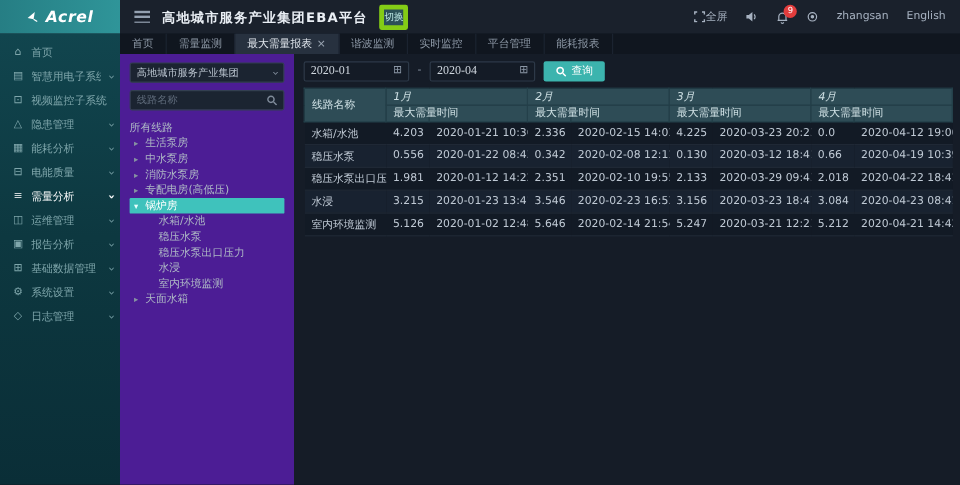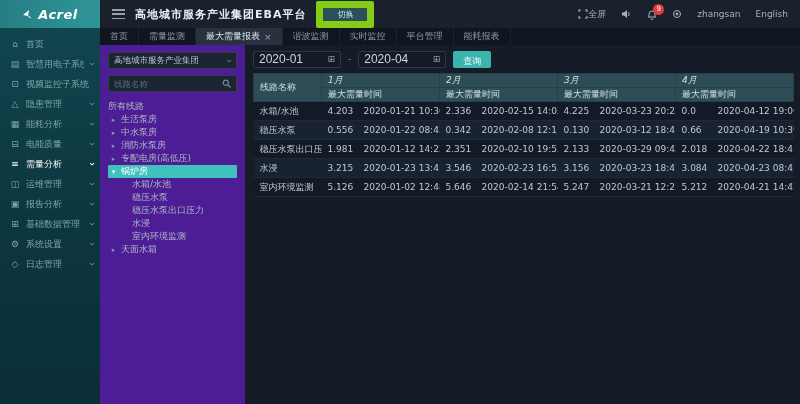--- a/index.html
+++ b/index.html
@@ -10,22 +10,22 @@
   
   .header { height:28px; display:flex; flex:0 0 28px; background:#1a212c; }
   .logo { width:100px; flex:0 0 100px; background:linear-gradient(90deg,#267e84,#2f9599);
           display:flex; align-items:center; justify-content:center; gap:6px;
           color:#ffffff; font-weight:bold; font-style:italic; font-size:13px; letter-spacing:.5px; }
   .logo-kite { width:10px; height:10px; flex:0 0 10px; }
   .header-main { flex:1; display:flex; align-items:center; padding:0 12px; gap:10px; }
   .hamburger { width:13px; height:10px; display:flex; flex-direction:column; justify-content:space-between; cursor:pointer; }
   .hamburger i { display:block; height:1.5px; background:#94a1b1; }
   .app-title { color:#e9eef4; font-size:11px; font-weight:bold; letter-spacing:1px; }
-  .switch-badge { font-size:8px; color:#bfe9e6; background:#2c5058; border:7px solid #84cc16;
-                  padding:1px 14px; border-radius:2px; cursor:pointer; }
+  .switch-badge { font-size:8px; color:#bfe9e6; background:#2c5058; border:4px solid #84cc16;
+                  padding:1px 0; border-radius:2px; cursor:pointer; }
   .header-right { margin-left:auto; display:flex; align-items:center; gap:15px; color:#a7b2c1; font-size:9px; }
   .hr-item { display:flex; align-items:center; gap:0; cursor:pointer; }
   .icon-svg { display:block; }
   .bell-wrap { position:relative; }
   .badge { position:absolute; top:-5px; right:-7px; min-width:11px; height:11px; border-radius:6px;
            background:#e23c3c; color:#fff; font-size:7px; line-height:11px; text-align:center; padding:0 2px; }
 
   
   .body { flex:1; display:flex; min-height:0; }
 
@@ -69,26 +69,26 @@
   .tree-row.lvl2 { padding-left:24px; }
   .tree-row.selected { background:#3fc2bc; color:#ffffff; border-radius:1px; }
   .tree-row.selected .arrow { color:#e8fffd; }
 
   
   .main { flex:1; min-width:0; display:flex; flex-direction:column; background:#151c27; padding:5px 8px; }
   .filter-row { height:18px; flex:0 0 18px; display:flex; align-items:center; gap:7px; }
   .date-input { width:88px; height:17px; background:#141b26; border:1px solid #2d3948; border-radius:2px;
                 display:flex; align-items:center; padding:0 5px; }
   .date-input input { flex:1; background:transparent; border:none; outline:none; color:#cfd6de;
-                      font-size:12px; width:60px; font-family:Liberation Sans, sans-serif; }
+                      font-size:10px; width:60px; font-family:Liberation Serif, serif; }
   .cal-icon { font-size:9px; color:#8b97a6; line-height:1; }
   .dash { color:#8b97a6; font-size:9px; }
   .query-btn { height:17px; background:#3cb4ae; color:#ffffff; border:none; border-radius:2px;
                font-size:9px; padding:0 10px; display:flex; align-items:center; gap:4px; cursor:pointer;
-               font-family:inherit;flex-direction:column; }
+               font-family:inherit; }
 
   
   .table-wrap { margin-top:5px; }
   table { border-collapse:collapse; table-layout:fixed; width:540px; }
   col.c-name { width:68px; } col.c-val { width:36px; } col.c-time { width:82px; }
   thead th { background:#2e4c56; color:#cfe0e4; font-weight:normal; font-size:9px; text-align:left;
              height:14px; padding:0 6px; border:1px solid #24404a; white-space:nowrap; }
   thead th.month { text-align:left;font-style:italic; }
   tbody td { font-size:9px; color:#bfc9d4; height:19px; padding:0 6px; border-bottom:1px solid #1f2835;
              white-space:nowrap; overflow:hidden; }

